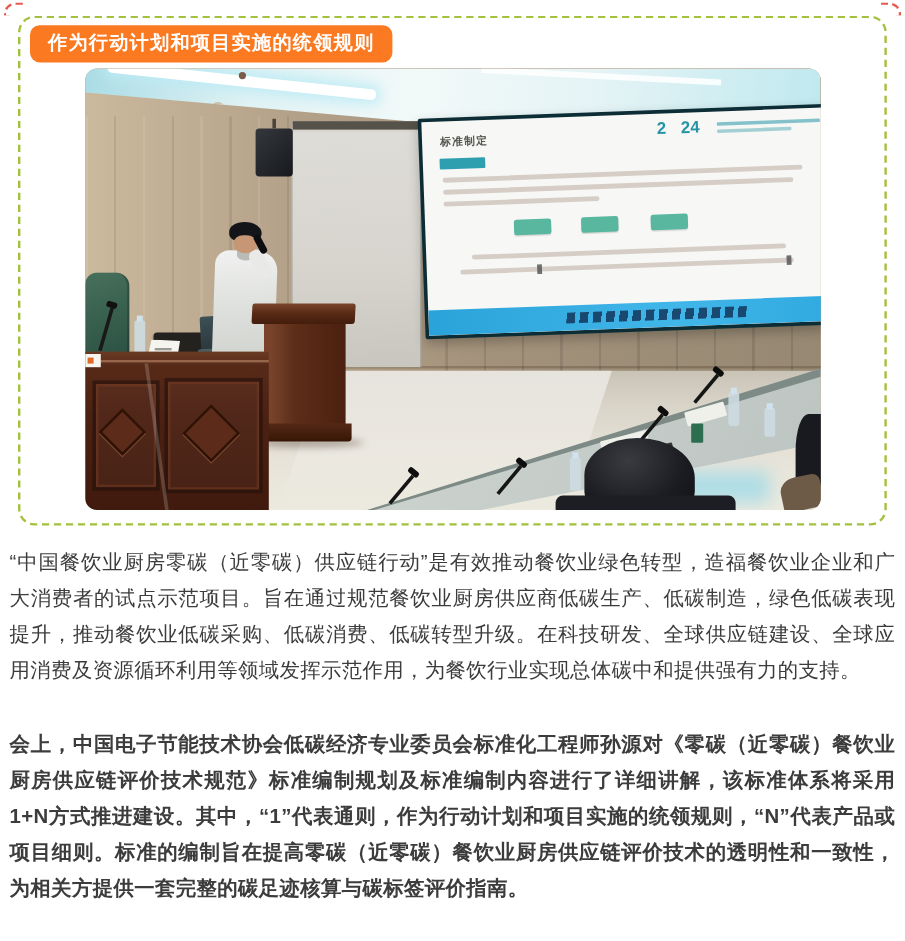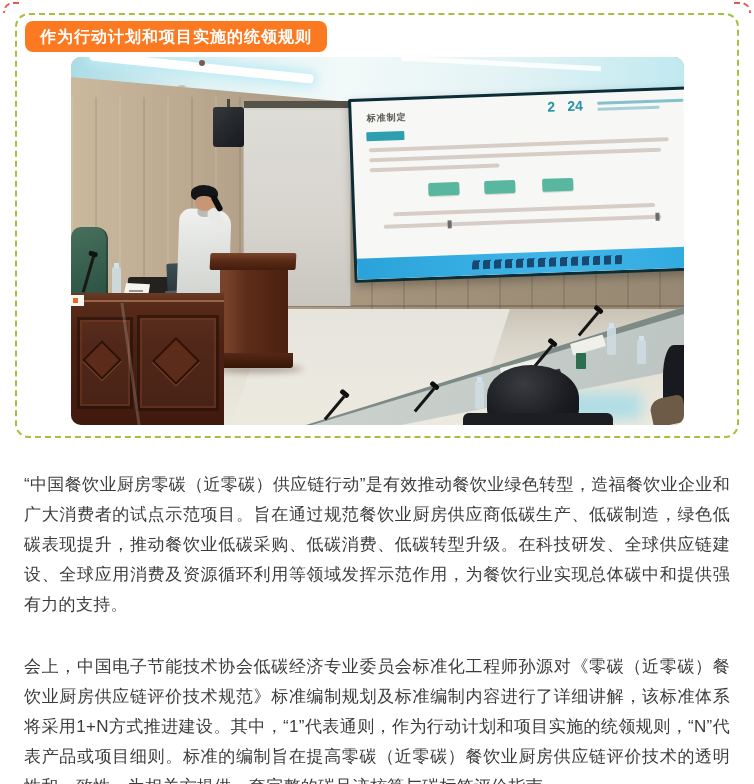--- a/index.html
+++ b/index.html
@@ -134,22 +134,22 @@
   .amic{width:3px;height:30px;background:#151515;transform:rotate(40deg);}
   .amic::before{content:"";position:absolute;left:-5px;top:-5px;width:10px;height:5px;background:#0d0d0d;border-radius:2px;}
   .apaper{border-radius:1px;}
   .ph-head-big{left:416px;top:308px;width:92px;height:64px;border-radius:48% 52% 30% 30%;
     background:radial-gradient(ellipse at 40% 30%,#3a3b41 0%,#1b1c21 60%,#101114 100%);}
   .ph-shoulders-big{left:392px;top:356px;width:150px;height:14px;background:#1c1e24;border-radius:6px 6px 0 0;}
   .ph-head-right{left:592px;top:288px;width:24px;height:68px;background:#191a1f;border-radius:45% 0 0 20%;}
   .ph-shoulder-brown{left:580px;top:340px;width:34px;height:28px;background:#6e5b47;border-radius:40% 20% 0 0;transform:rotate(-12deg);}
   
   .article{position:absolute;left:8px;right:8px;top:454px;}
-  .article p{margin:16px;font-size:17px;line-height:30px;color:#3c3c3c;text-align:justify;letter-spacing:.3px;}
-  .article p + p{margin-top:32px;}
+  .article p{margin:0;font-size:17px;line-height:30px;color:#3c3c3c;text-align:justify;letter-spacing:.3px;}
+  .article p + p{margin-top:32px;font-weight:bold;}
 </style>
 </head>
 <body>
 
 <div class="red-arc left"></div>
 <div class="red-arc right"></div>
 
 <div class="figure-box">
   <span class="caption-badge">作为行动计划和项目实施的统领规则</span>
 

